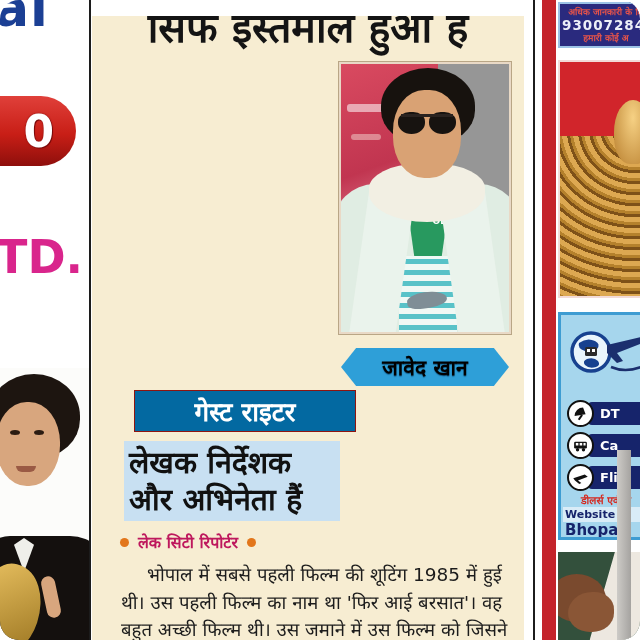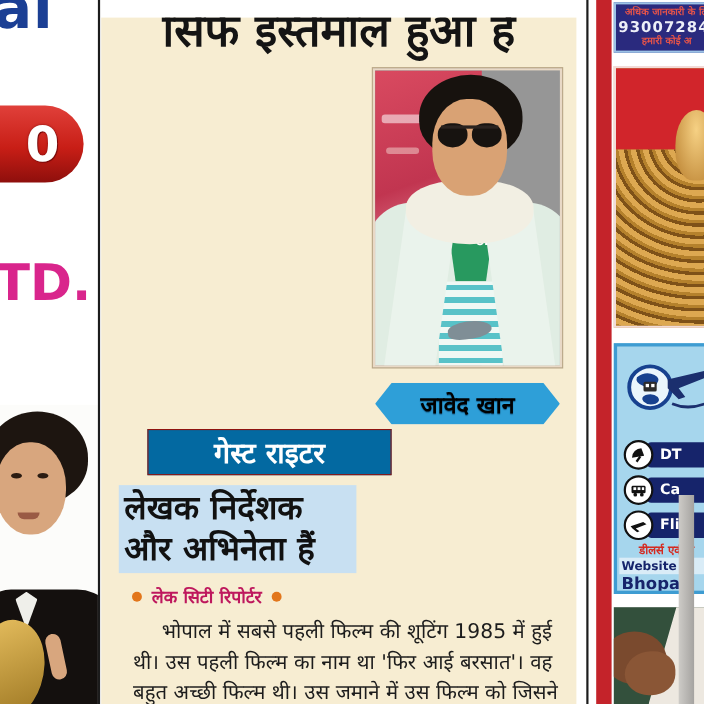--- a/index.html
+++ b/index.html
@@ -1,18 +1,18 @@
 <!DOCTYPE html>
 <html><head>
 <meta charset="utf-8">
 <style>
   html,body{margin:0;padding:0;background:#ffffff;}
   *{box-sizing:border-box;}
   .canvas{position:relative;width:640px;height:640px;overflow:hidden;background:#ffffff;
-          font-family:"DejaVu Sans",sans-serif;}
+          font-family:"DejaVu Sans",sans-serif;border-radius:19px;}
 
   
   .left-col{position:absolute;left:0;top:0;width:89px;height:640px;background:#fff;overflow:hidden;}
   .blue-frag{position:absolute;left:-6px;top:-22px;font-size:52px;font-weight:bold;color:#1B3F94;letter-spacing:1px;}
   .red-capsule{position:absolute;left:-58px;top:96px;width:134px;height:70px;border-radius:35px;
                background:linear-gradient(180deg,#E0403A 0%,#C81E16 55%,#8E0F0C 100%);
                display:flex;align-items:center;justify-content:flex-end;padding-right:22px;}
   .red-capsule span{color:#fff;font-size:44px;font-weight:bold;
                text-shadow:0 0 2px #7a0a0a,1px 1px 0 #7a0a0a;}
   .ltd-frag{position:absolute;left:-4px;top:230px;font-size:46px;font-weight:bold;color:#D9258C;}
@@ -57,21 +57,21 @@
             text-align:right;padding:26px 4px 0 0;}
   .jp-stripes{position:absolute;left:58px;top:192px;width:58px;height:80px;
               background:repeating-linear-gradient(0deg,#EFF8F4 0 6px,#58C2C8 6px 11px);}
   .jp-shark{position:absolute;left:66px;top:228px;width:40px;height:16px;background:#7F8E96;border-radius:50% 60% 50% 40%;transform:rotate(-8deg);}
   .ribbon{width:168px;height:38px;margin:14px auto 0;background:#2E9FD8;
           clip-path:polygon(0 50%,9% 0,91% 0,100% 50%,91% 100%,9% 100%);
           display:flex;align-items:center;justify-content:center;
           color:#000000;font-size:21px;font-weight:bold;text-shadow:0 1px 1px #135A86;}
   .kicker{margin:6px 0 0 42px;width:222px;height:42px;background:#0369a1;border:1px solid #8E1410;
           display:flex;align-items:center;justify-content:center;color:#fff;font-size:26px;font-weight:bold;}
-  .subhead{margin:9px 0 0 16px;width:216px;padding:3px 5px;background:#C8E0F2;
+  .subhead{margin:9px 0 0 32px;width:216px;padding:3px 5px;background:#C8E0F2;
            font-size:30px;line-height:37px;font-weight:bold;color:#111;}
   .byline{margin:10px 0 0 28px;display:flex;align-items:center;gap:9px;font-size:16px;font-weight:bold;color:#be185d;}
   .dot{width:9px;height:9px;border-radius:50%;background:#E2761B;flex:0 0 auto;}
   .para{margin:8px 8px 0 29px;font-size:18.5px;line-height:27.5px;text-indent:26px;color:#1c1c1c;text-align:left;}
 
   
   .right-col{position:absolute;left:558px;top:0;width:100px;height:640px;}
   .info-ad{position:absolute;left:0;top:2px;width:96px;height:46px;background:#2A2A7E;
            border:2px solid #9CC2E6;padding:1px 2px;display:flex;flex-direction:column;justify-content:center;text-align:center;}
   .info-line{font-size:9px;line-height:11px;font-weight:bold;color:#E4534A;white-space:nowrap;}

